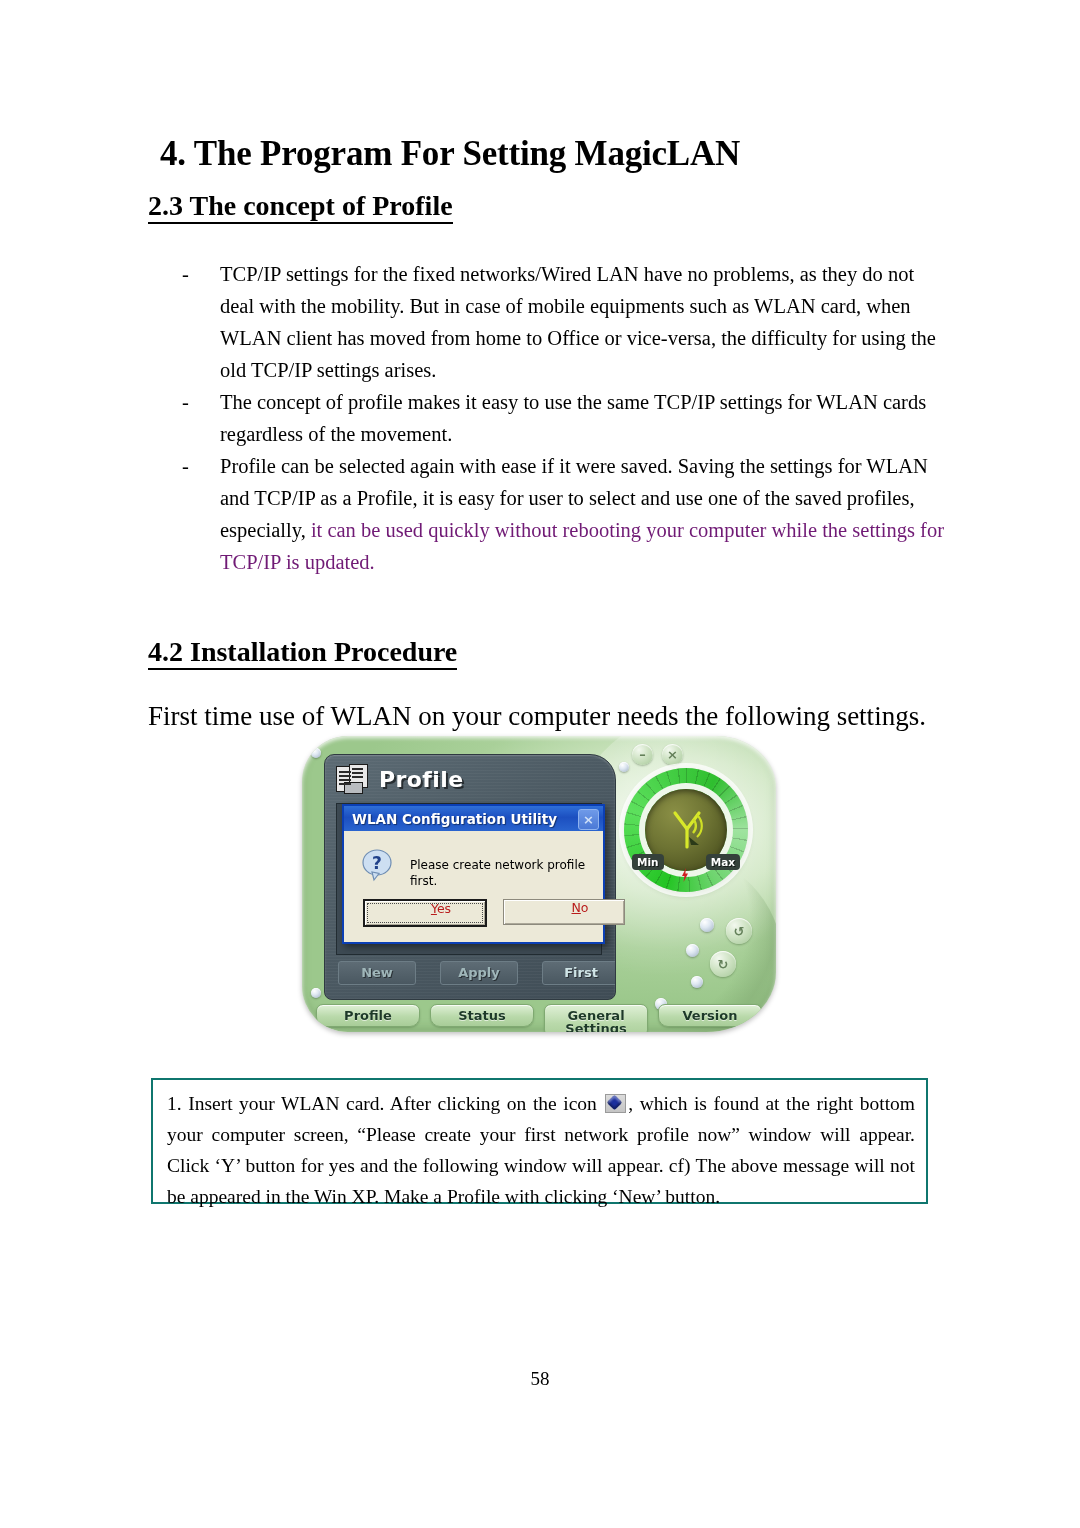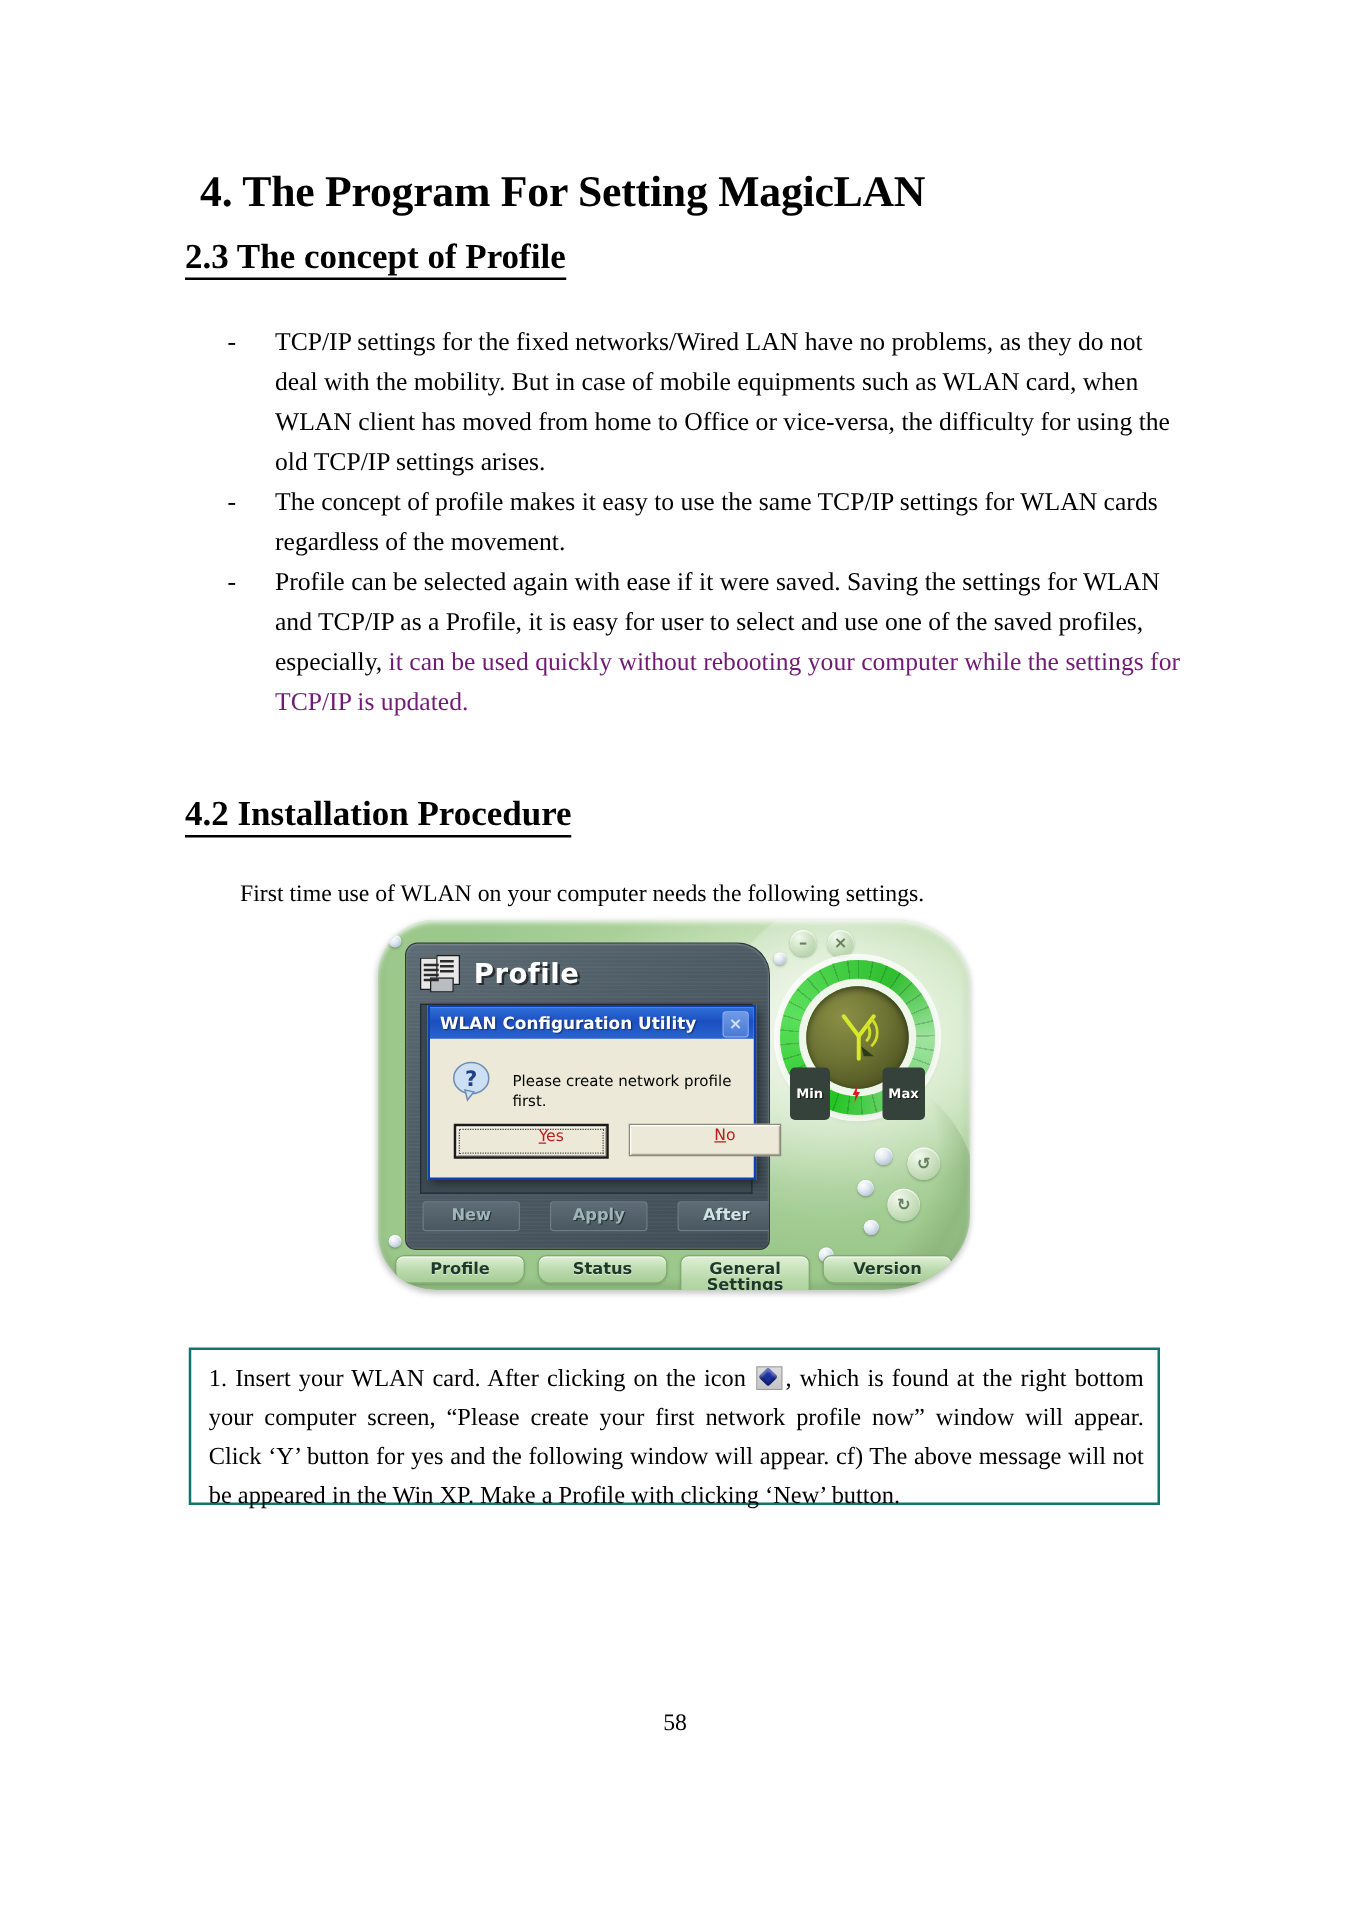--- a/index.html
+++ b/index.html
@@ -75,23 +75,22 @@
     font-size: 20.5px;
     line-height: 32px;
   }
   .blue { color: #701a75; }
 
   .intro {
     position: absolute;
     left: 148px;
     top: 700px;
     width: 790px;
-    font-size: 19px;
+    font-size: 27px;
     line-height: 32px;
-    margin-left: 44px;
   }
 
   
   .appshot {
     position: absolute;
     left: 296px;
     top: 730px;
     width: 490px;
     height: 330px;
   }
@@ -276,21 +275,21 @@
     display: flex;
     justify-content: space-between;
   }
   .mm {
     font-family: "DejaVu Sans", "Liberation Sans", sans-serif;
     font-size: 10.5px;
     font-weight: bold;
     color: #ffffff;
     background: #35413b;
     border-radius: 4px;
-    padding: 15px 5px;
+    padding: 2px 5px;
     text-shadow: 1px 1px 0 rgba(0,0,0,0.6);
   }
   .bolt {
     position: absolute;
     left: 57px;
     top: 100px;
     width: 8px;
     height: 14px;
   }
 
@@ -574,21 +573,21 @@
           <div class="ln" style="left:16px;top:8px;width:11px;"></div>
           <div class="ln" style="left:16px;top:12px;width:11px;"></div>
         </div>
         <div class="panel-title">Profile</div>
 
         <div class="inner-frame"></div>
 
         <div class="btnrow">
           <div class="skbtn">New</div>
           <div class="skbtn">Apply</div>
-          <div class="skbtn bright">After</div>
+          <div class="skbtn bright">First</div>
           <div class="skbtn bright">Delete</div>
         </div>
       </div>
 
       <div class="tabsrow">
         <div class="sktab">
           <span>Profile</span>
         </div>
         <div class="sktab">
           <span>Status</span>

